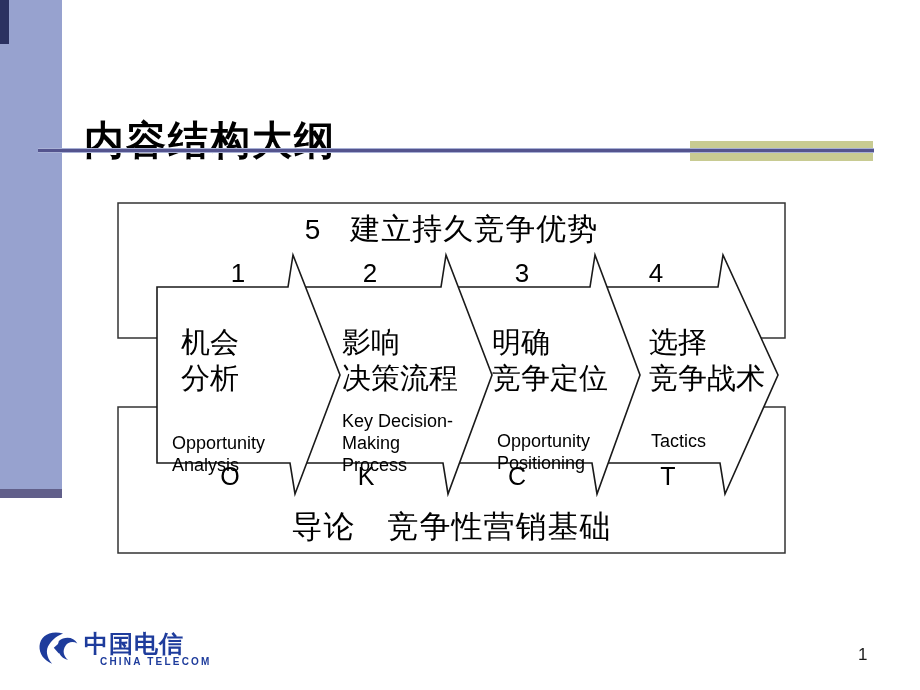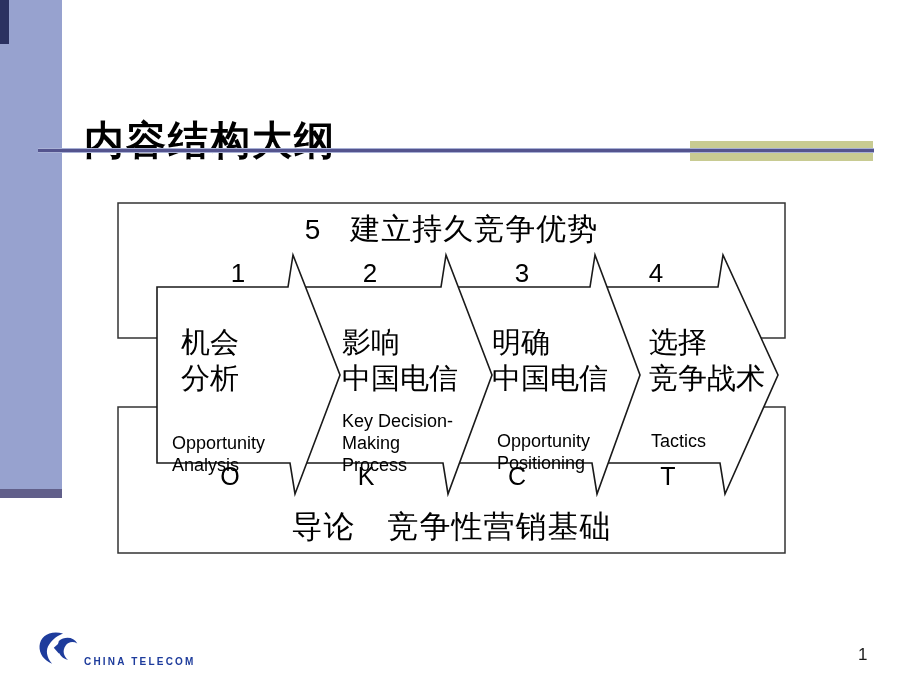--- a/index.html
+++ b/index.html
@@ -46,21 +46,21 @@
   .stage-en{font-size:18px;line-height:22px;white-space:pre-line;width:max-content;margin-top:20px;}
   .e1{left:172px;top:412px}.e2{left:342px;top:390px}.e3{left:497px;top:410px}.e4{left:651px;top:410px}
   
   .logo{left:36px;top:616px;width:170px;height:60px;}
   .logo-mark{position:absolute;left:1px;top:14px;}
   .logo-zh{
     position:absolute;left:48px;top:12px;font-family:"Liberation Serif","DejaVu Serif",serif;
     font-weight:700;font-size:24px;color:#1E3C9C;letter-spacing:1px;white-space:nowrap;
   }
   .logo-en{
-    position:absolute;left:48px;top:40px;font-weight:700;font-size:10px;
+    position:absolute;left:64px;top:40px;font-weight:700;font-size:10px;
     color:#1E3C9C;letter-spacing:2.2px;white-space:nowrap;
   }
   .page-number{left:858px;top:645px;font-size:17px;color:#1a1a1a;}
 </style>
 </head>
 <body>
 
 <div class="abs sidebar"></div>
 <div class="abs sidebar-strip"></div>
 <div class="abs corner-dark"></div>
@@ -83,23 +83,23 @@
 </div>
 
 <div class="abs stage-num n1">1</div>
 <div class="abs stage-num n2">2</div>
 <div class="abs stage-num n3">3</div>
 <div class="abs stage-num n4">4</div>
 
 <div class="abs stage-zh z1">机会
 分析</div>
 <div class="abs stage-zh z2">影响
-中国电信</div>
+决策流程</div>
 <div class="abs stage-zh z3">明确
-中国电信</div>
+竞争定位</div>
 <div class="abs stage-zh z4">选择
 竞争战术</div>
 
 <div class="abs stage-en e1">Opportunity
 Analysis</div>
 <div class="abs stage-en e2">Key Decision-
 Making
 Process</div>
 <div class="abs stage-en e3">Opportunity
 Positioning</div>
@@ -111,16 +111,17 @@
 <div class="abs stage-letter l4">T</div>
 
 <div class="abs bottom-label">导论　竞争性营销基础</div>
 
 <div class="abs logo">
   <svg class="logo-mark" width="42" height="38" viewBox="0 0 100 90">
     <path d="M62,8 C30,0 8,14 6,38 C5,56 16,72 36,80 C22,64 20,46 29,34 C38,21 48,14 62,8 Z" fill="#1E3C9C"></path>
     <path d="M52,26 C66,14 88,16 96,32 C86,26 74,28 68,37 C60,48 63,62 74,71 C56,68 44,48 52,26 Z" fill="#1E3C9C"></path>
     <path d="M40,42 L60,24 L52,56 Z" fill="#1E3C9C"></path>
   </svg>
+  <div class="logo-zh">中国电信</div>
   <div class="logo-en">CHINA TELECOM</div>
 </div>
 
 <div class="abs page-number">1</div>
 
 </body></html>

